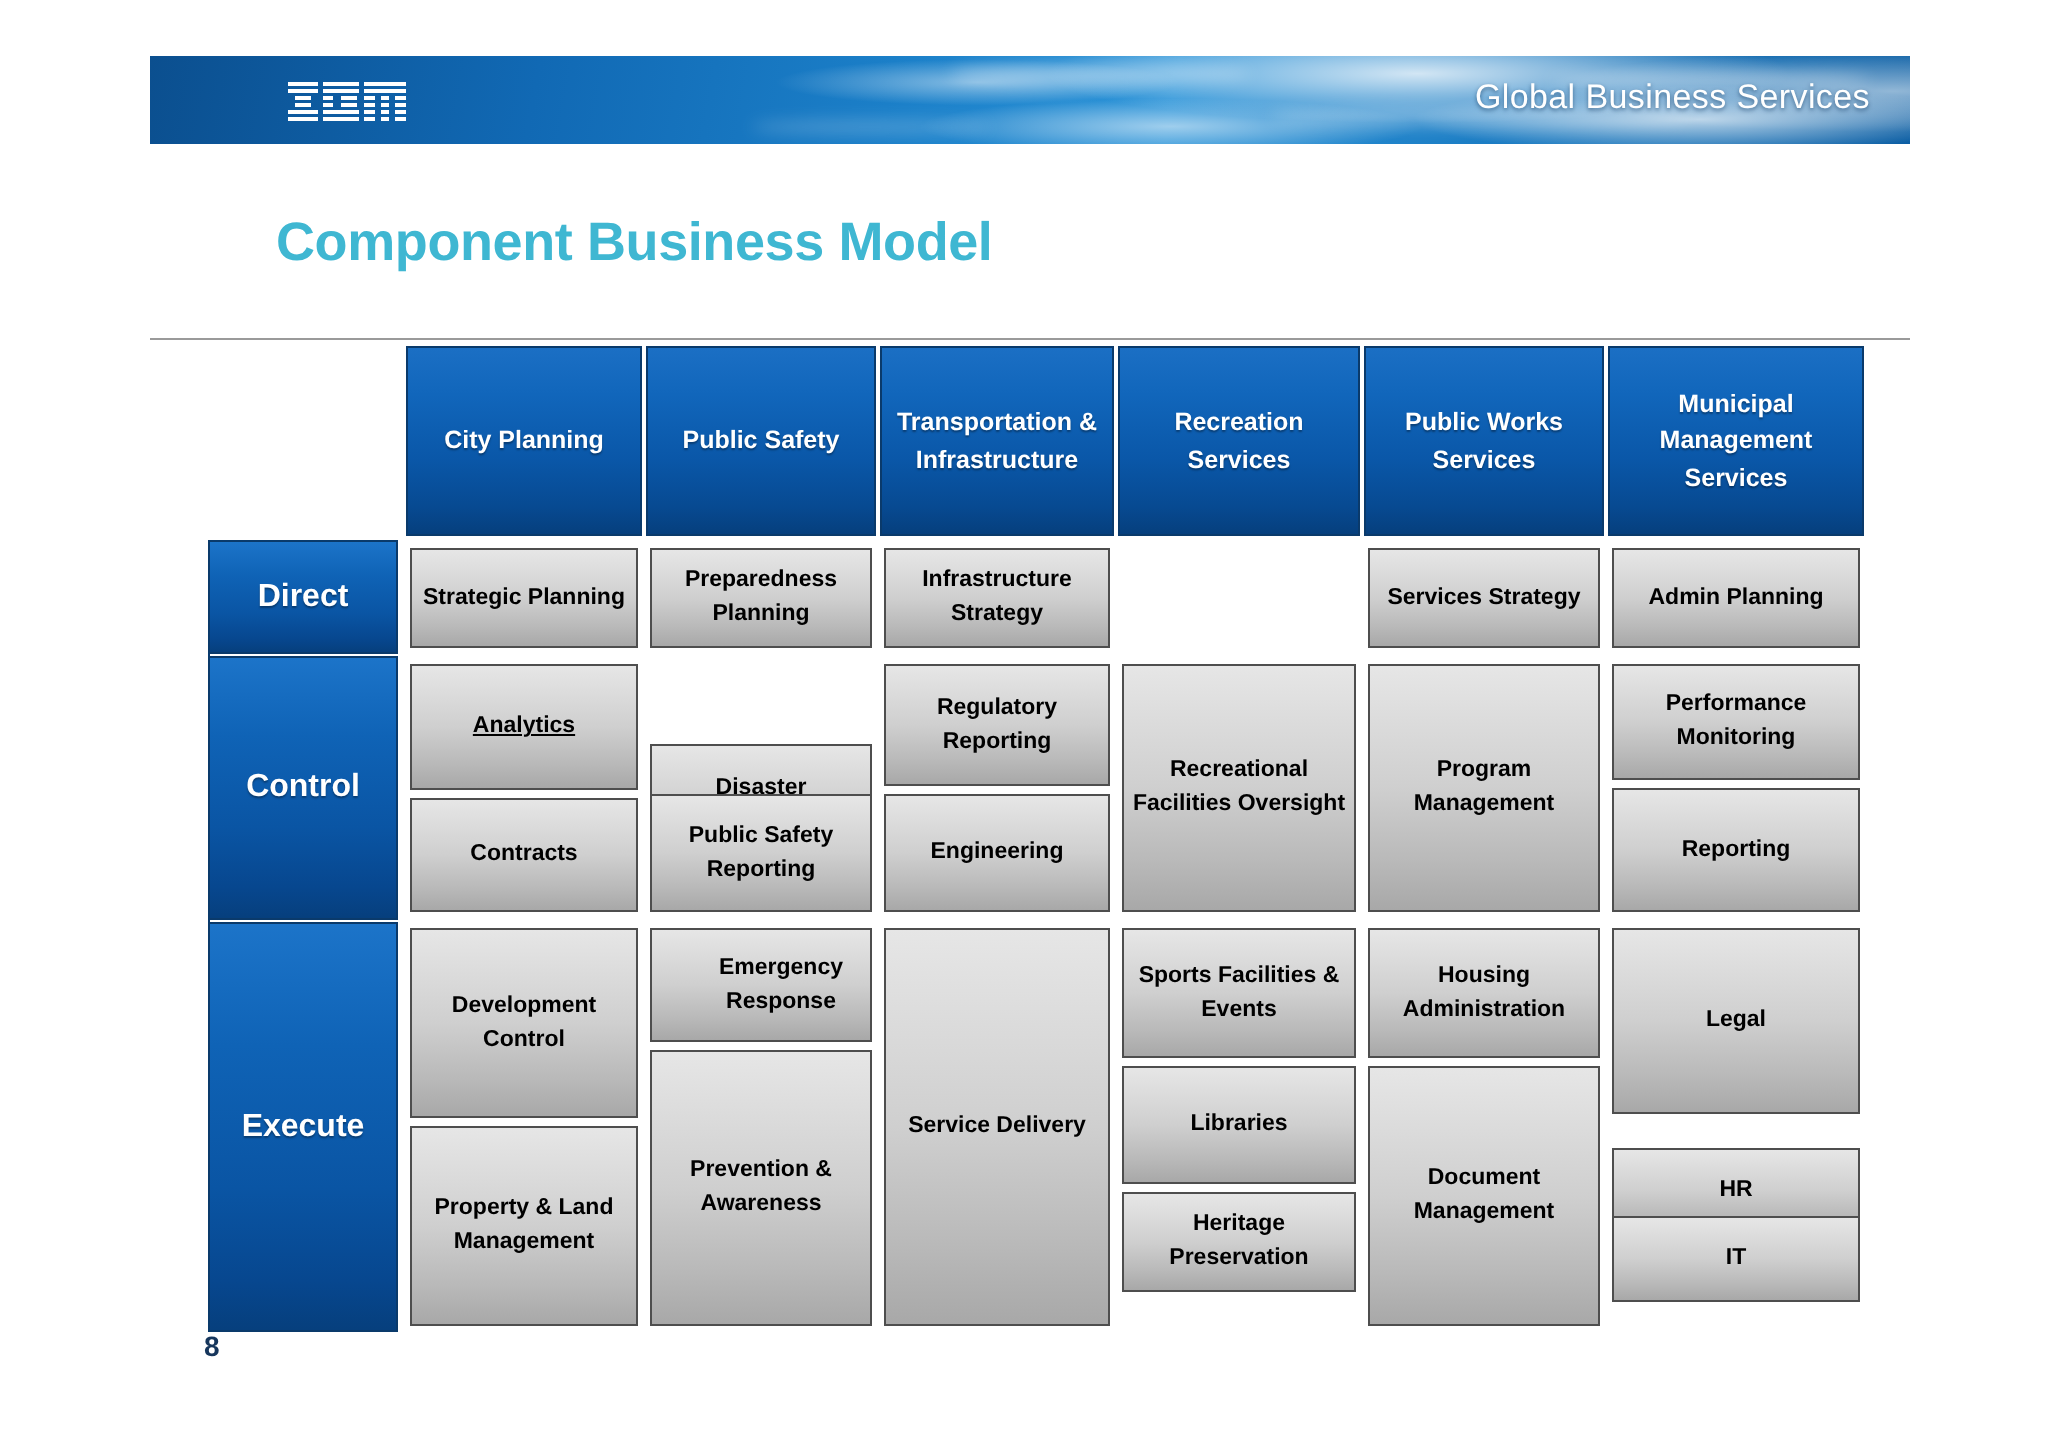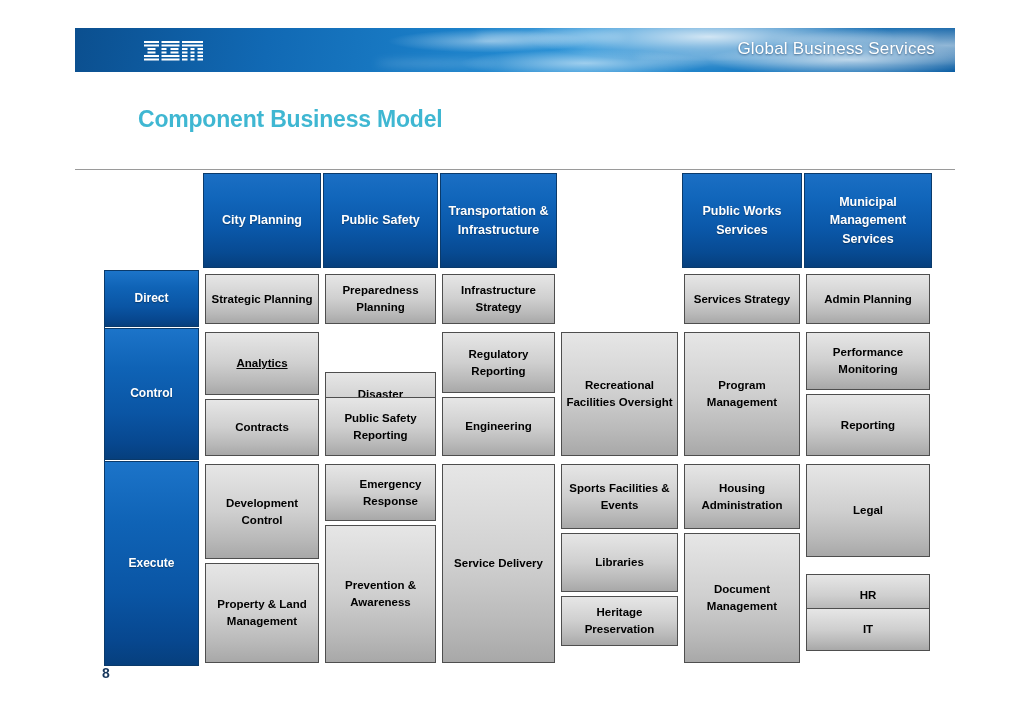--- a/index.html
+++ b/index.html
@@ -54,21 +54,21 @@
     letter-spacing: 0.2px;
     text-shadow: 0 1px 2px rgba(0,40,80,0.55);
     white-space: nowrap;
   }
 
   
   #slide-title {
     position: absolute;
     left: 138px;
     top: 106px;
-    font-size: 23px;
+    font-size: 27px;
     font-weight: bold;
     color: #3FB7D2;
     letter-spacing: -0.2px;
     white-space: nowrap;
   }
 
   
   #title-rule {
     position: absolute;
     left: 75px;
@@ -101,21 +101,21 @@
     border: 1px solid #0a3a6b;
     box-sizing: border-box;
     text-shadow: 0 1px 1px rgba(0,0,0,0.35);
     padding: 0 4px;
   }
   .hdr-cell {
     background: linear-gradient(180deg, #1b6fc4 0%, #1166bb 25%, #0a57a8 60%, #074a92 85%, #063f7d 100%);
   }
   .row-label {
     background: linear-gradient(180deg, #1c74c9 0%, #0f63b6 30%, #0a55a4 65%, #07478f 88%, #063f7d 100%);
-    font-size: 12px;
+    font-size: 16px;
   }
 
   .comp {
     position: absolute;
     box-sizing: border-box;
     border: 1px solid #4e4e4e;
     background: linear-gradient(180deg, #e6e6e6 0%, #dcdcdc 22%, #cfcfcf 50%, #b9b9b9 80%, #a8a8a8 100%);
     color: #000000;
     font-weight: bold;
     font-size: 11.5px;
@@ -197,20 +197,21 @@
 
 <div id="slide-title">Component Business Model</div>
 <div id="title-rule"></div>
 
 <div id="matrix">
   <div id="spine"></div>
 
 <div class="hdr-cell" style="left: 99px; top: 2px; width: 118px; height: 95px;">City Planning</div>
     <div class="hdr-cell" style="left: 219px; top: 2px; width: 115px; height: 95px;">Public Safety</div>
     <div class="hdr-cell" style="left: 336px; top: 2px; width: 117px; height: 95px;">Transportation &amp; Infrastructure</div>
+    <div class="hdr-cell" style="left: 455px; top: 2px; width: 121px; height: 95px;">Recreation Services</div>
     <div class="hdr-cell" style="left: 578px; top: 2px; width: 120px; height: 95px;">Public Works Services</div>
     <div class="hdr-cell" style="left: 700px; top: 2px; width: 128px; height: 95px;">Municipal Management Services</div>
     <div class="row-label" style="left: 0px; top: 99px; width: 95px; height: 57px;">Direct</div>
     <div class="row-label" style="left: 0px; top: 157px; width: 95px; height: 132px;">Control</div>
     <div class="row-label" style="left: 0px; top: 290px; width: 95px; height: 205px;">Execute</div>
     <div class="comp" style="left: 101px; top: 103px; width: 114px; height: 50px;">Strategic Planning</div>
     <div class="comp" style="left: 221px; top: 103px; width: 111px; height: 50px;">Preparedness Planning</div>
     <div class="comp" style="left: 338px; top: 103px; width: 113px; height: 50px;">Infrastructure Strategy</div>
     <div class="comp" style="left: 580px; top: 103px; width: 116px; height: 50px;">Services Strategy</div>
     <div class="comp" style="left: 702px; top: 103px; width: 124px; height: 50px;">Admin Planning</div>

